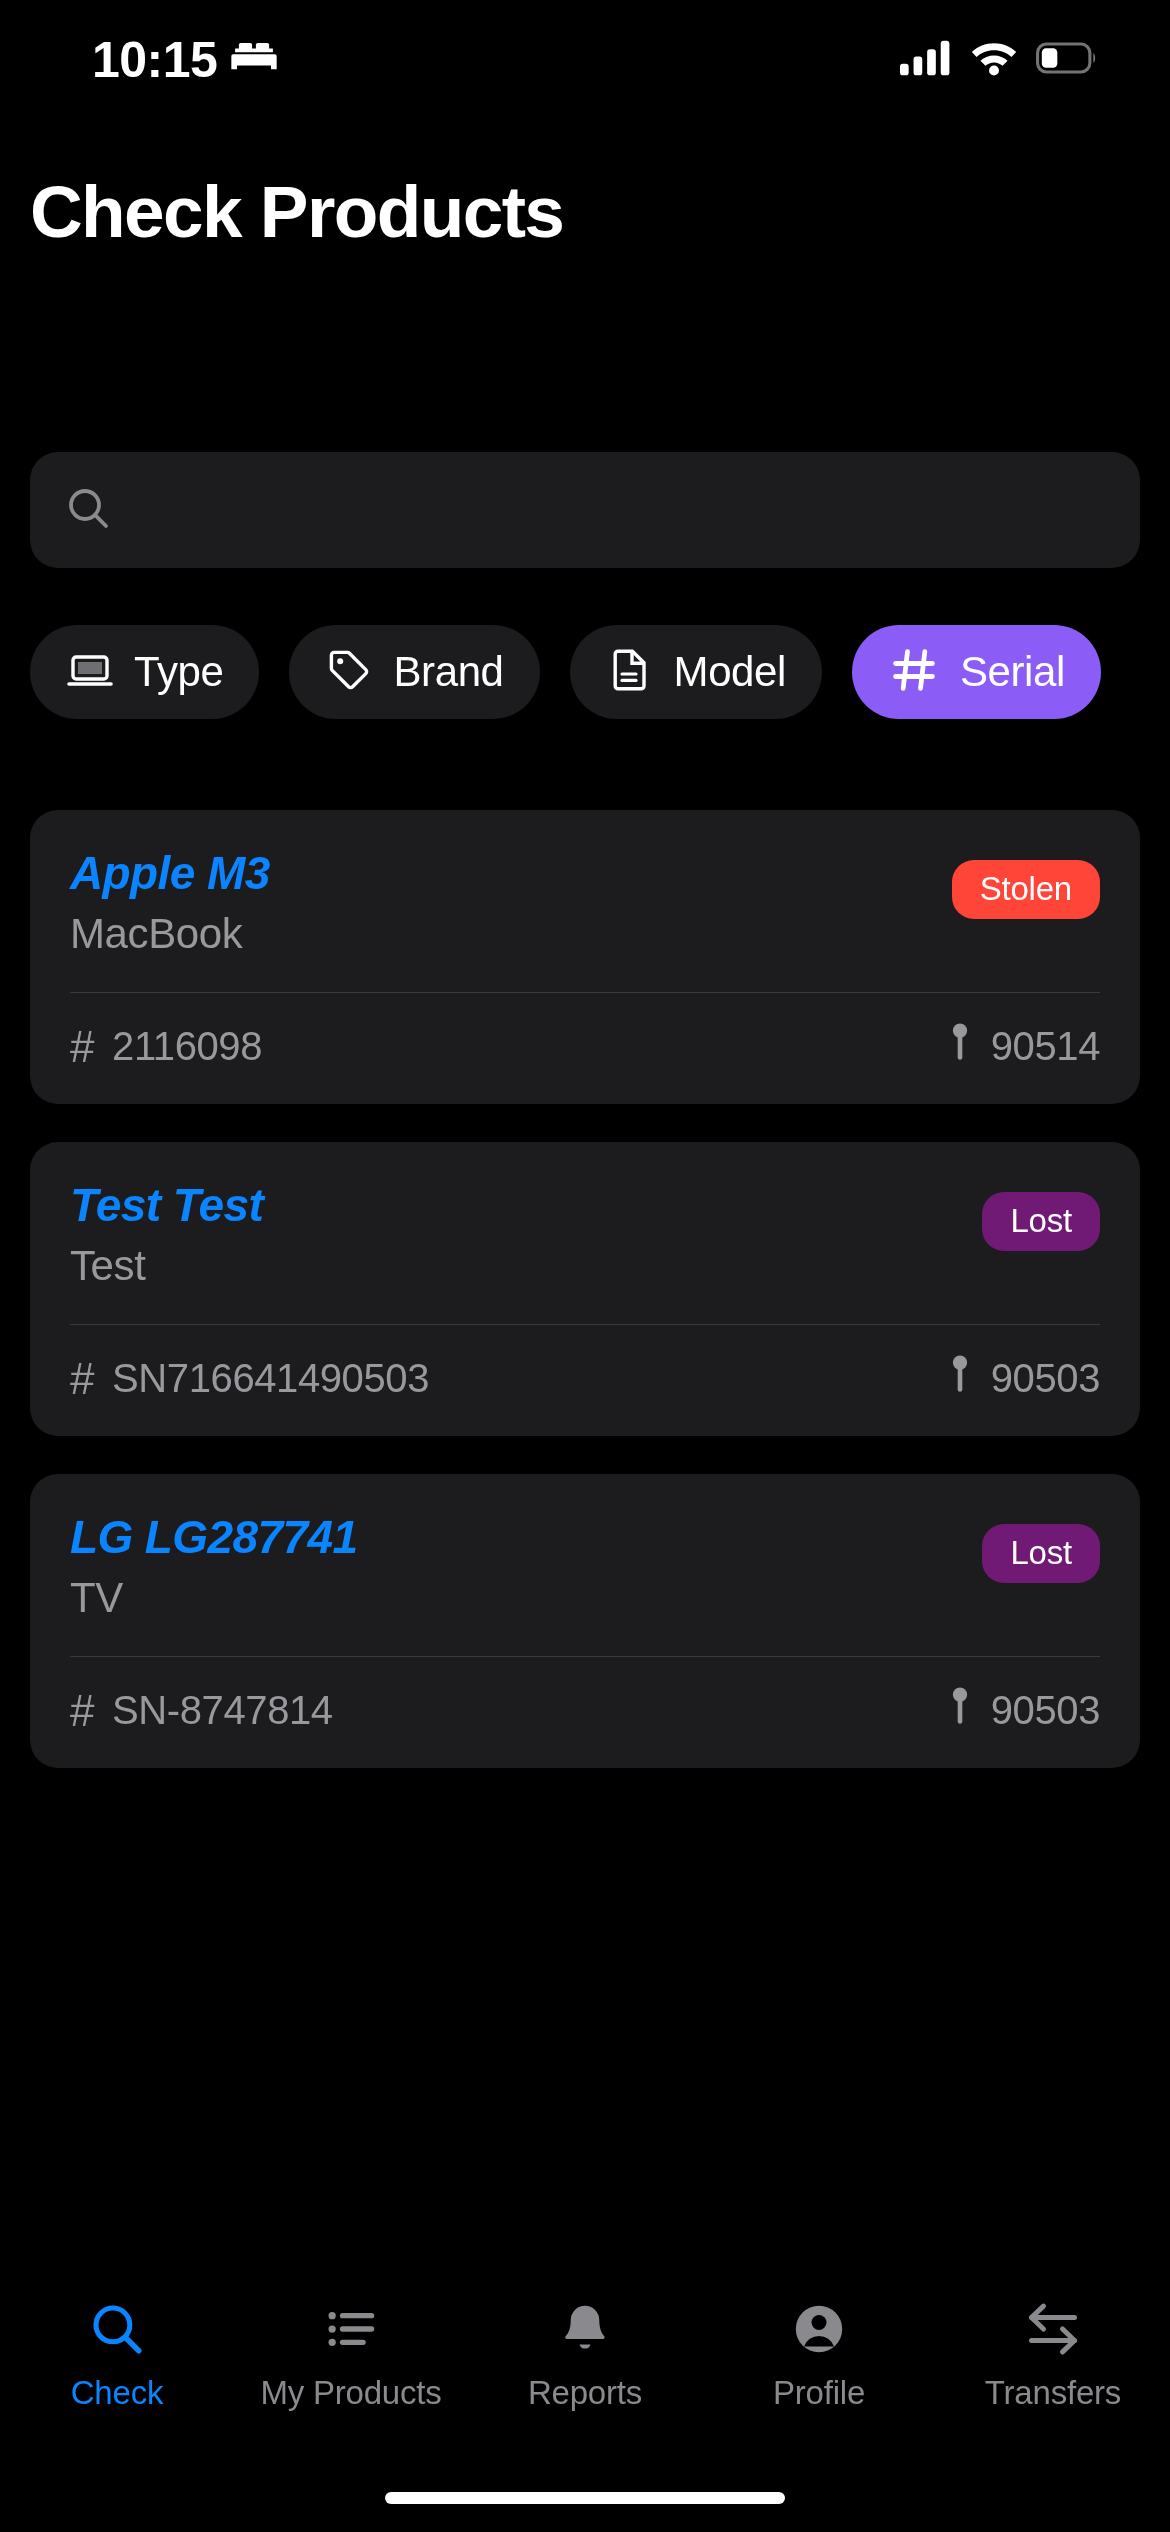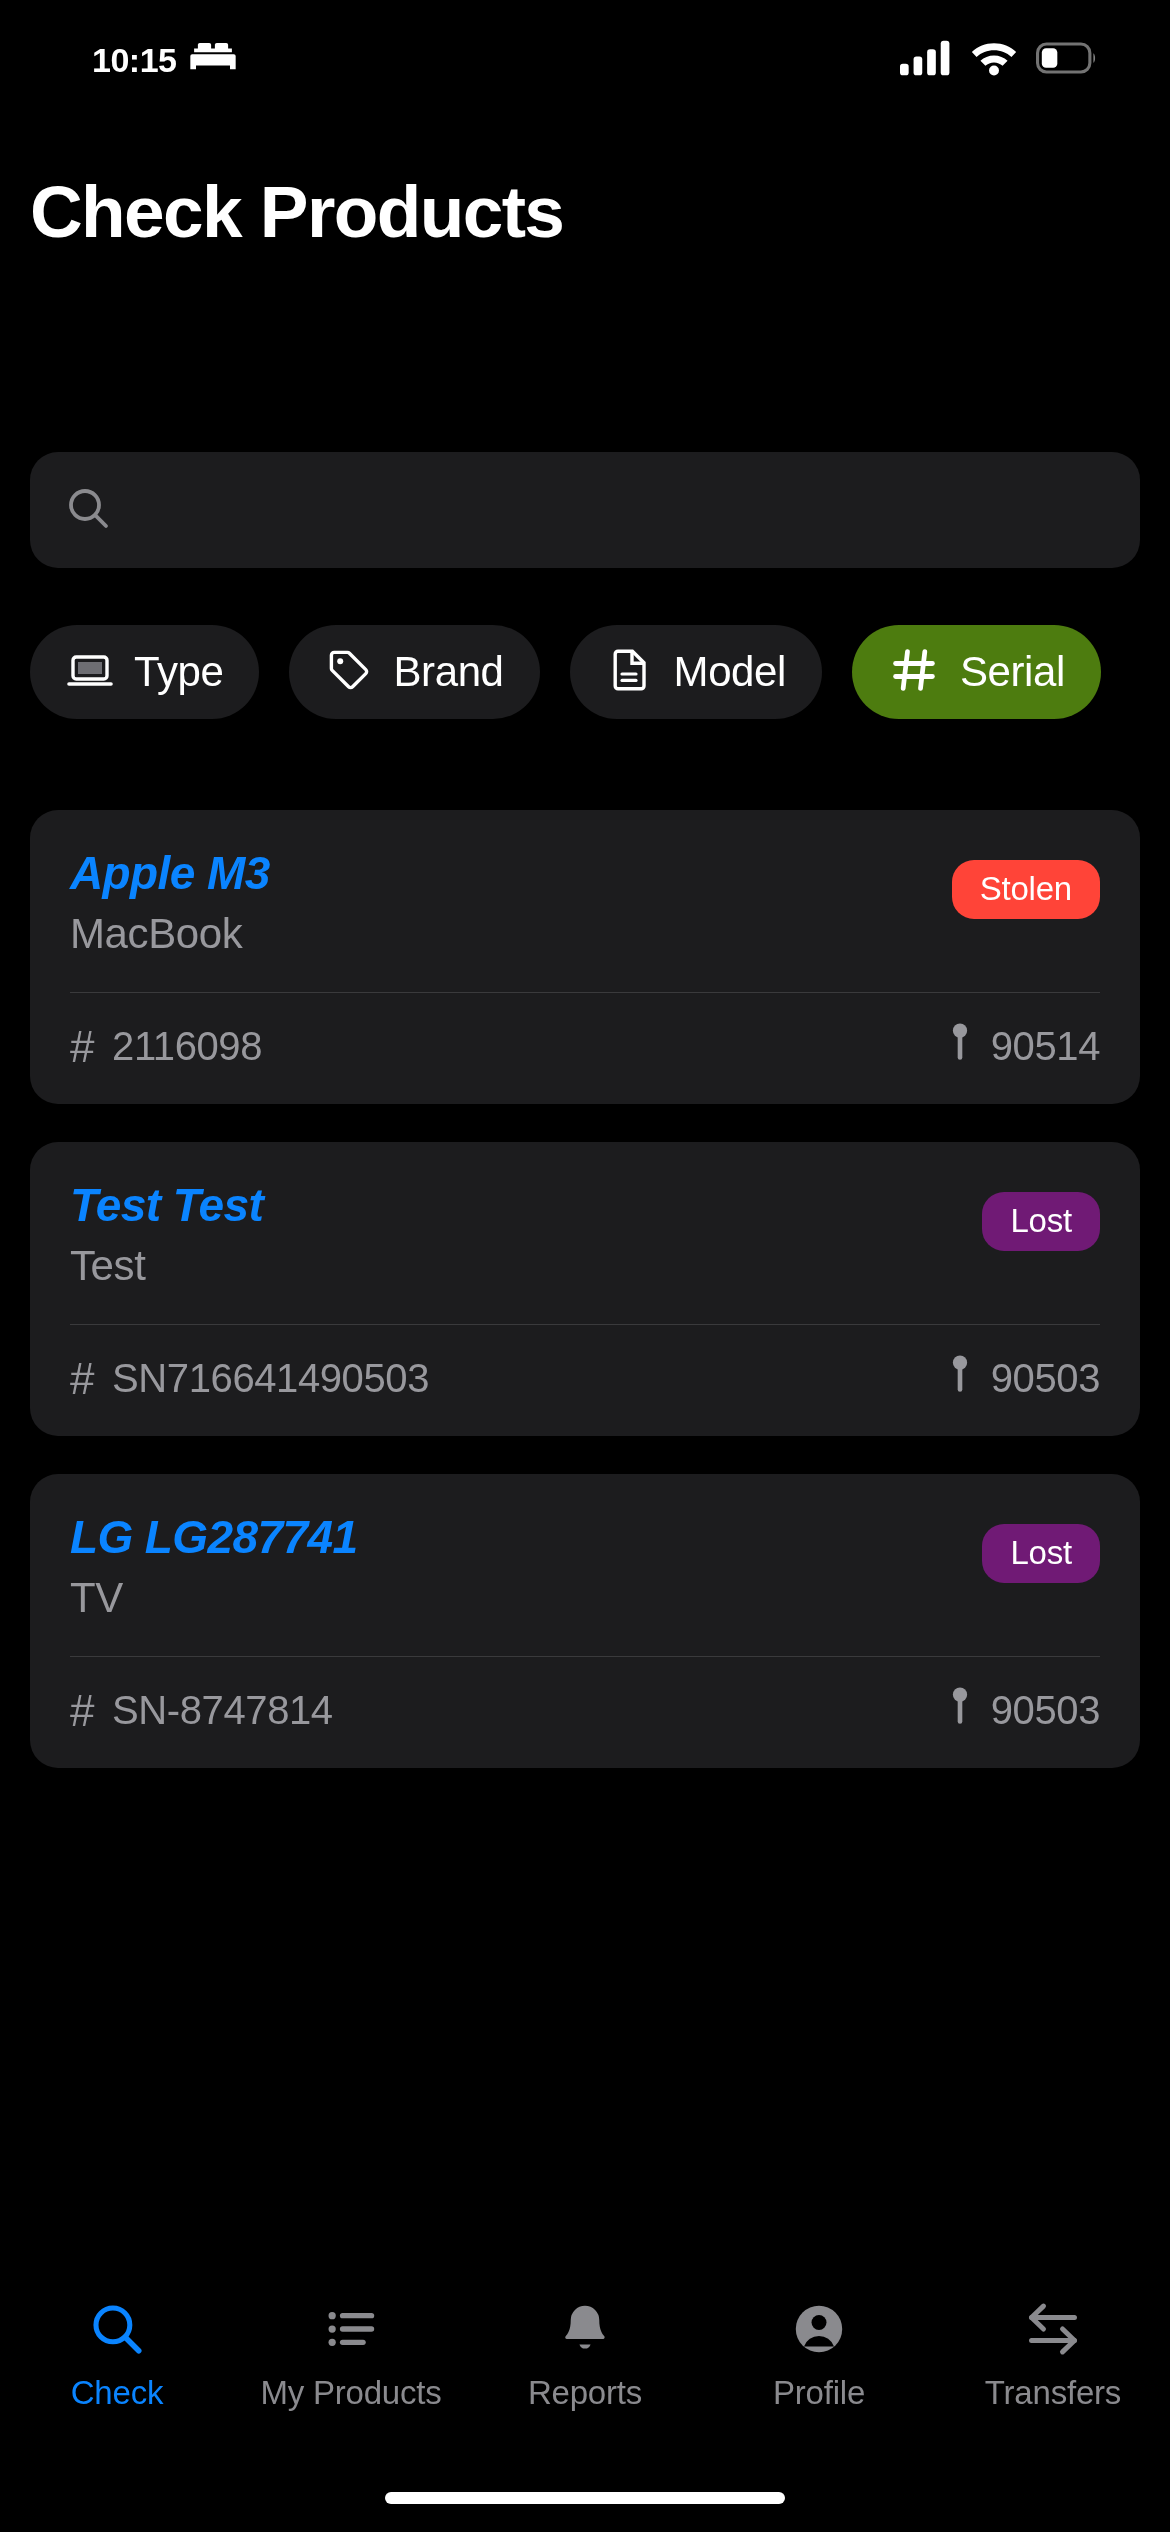--- a/index.html
+++ b/index.html
@@ -11,21 +11,21 @@
   }
   .phone { position:relative; width:1170px; height:2532px; background:#000; }
 
   
   .statusbar {
     position:absolute; top:0; left:0; width:1170px; height:120px;
     display:flex; align-items:center; justify-content:space-between;
     padding:0 72px 0 92px;
   }
   .sb-left { display:flex; align-items:center; gap:14px; }
-  .sb-time { color:#fff; font-size:34px; font-weight:600; letter-spacing:-0.5px; }
+  .sb-time { color:#fff; font-size:50px; font-weight:600; letter-spacing:-0.5px; }
   .sb-right { display:flex; align-items:center; gap:17px; }
 
   
   .page-title {
     position:absolute; top:170px; left:30px;
     color:#fff; font-size:73px; font-weight:700; letter-spacing:-1.6px;
   }
 
   
   .search-bar {
@@ -43,21 +43,21 @@
     width:1140px; height:96px;
     display:flex; align-items:center; gap:30px;
     overflow:hidden;
   }
   .chip {
     flex:0 0 auto; height:94px;
     background:#1C1C1E; border-radius:47px;
     display:flex; align-items:center; gap:20px;
     padding:0 36px; color:#fff;
   }
-  .chip.active { background:#4d7c0f;justify-content:flex-end; }
+  .chip.active { background:#8b5cf6;justify-content:flex-end; }
   .chip-label { font-size:42px; letter-spacing:-0.4px; white-space:nowrap; }
 
   
   .cards { position:absolute; top:810px; left:30px; width:1110px; }
   .card {
     background:#1C1C1E; border-radius:28px;
     padding:36px 40px 32px 40px; margin-bottom:38px;
   }
   .card-top { display:flex; align-items:flex-start; justify-content:space-between; }
   .card-titles { flex:1; min-width:0; }

